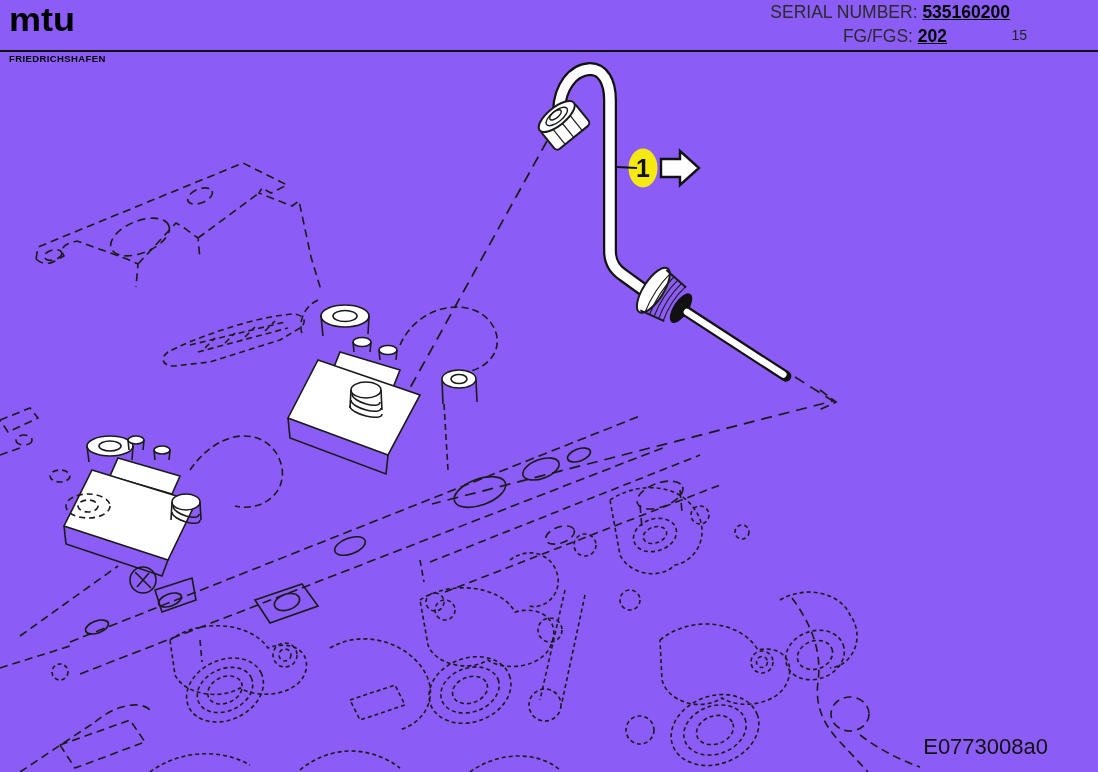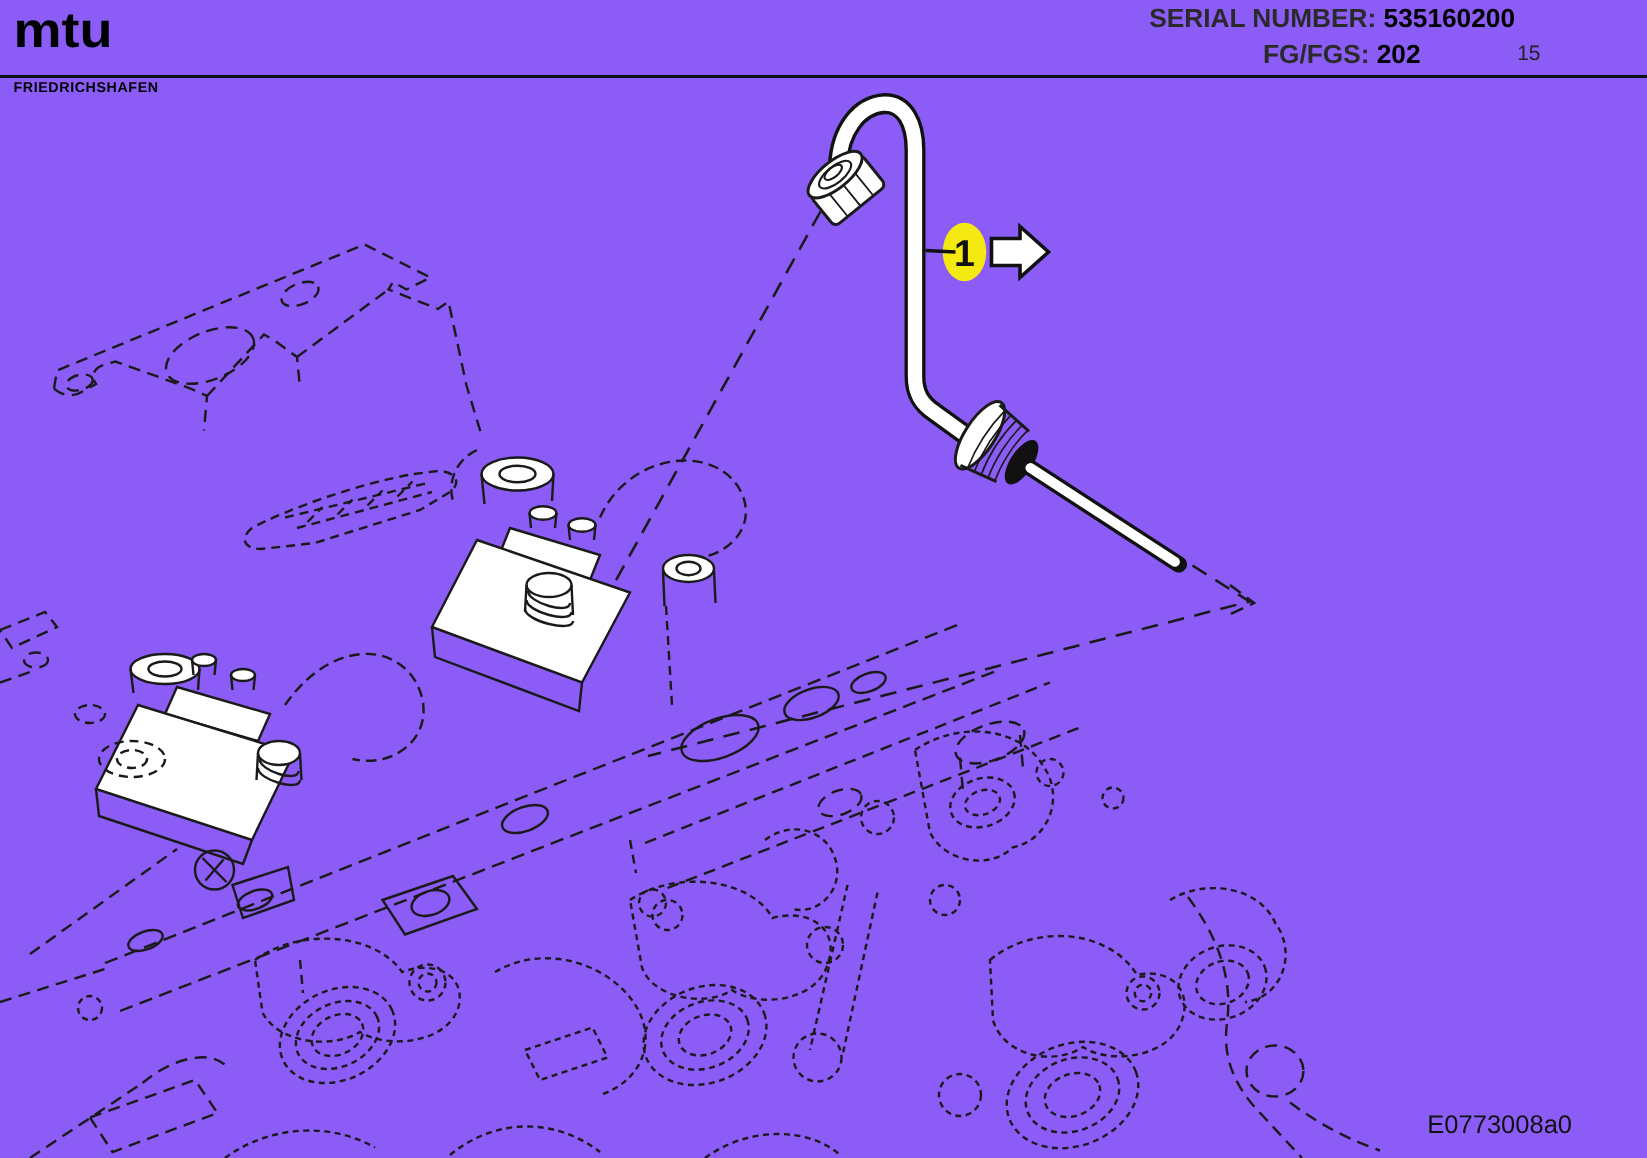--- a/index.html
+++ b/index.html
@@ -7,28 +7,28 @@
         font-family:"Liberation Sans",sans-serif;color:#1a1a1a;}
   
   #header{position:absolute;left:0;top:0;width:100%;height:52px;}
   .logo{position:absolute;left:9px;top:2px;line-height:1;}
   .logo-brand{font-size:36px;font-weight:900;letter-spacing:0px;color:#000;
               transform:scaleY(.92);display:block;}
   .logo-sub{display:block;font-size:9.5px;font-weight:700;letter-spacing:.4px;color:#000;margin-top:16px;}
   .hdr-line{position:absolute;font-size:17.5px;white-space:nowrap;}
   #serial-row{top:2px;right:88px;}
   #fg-row{top:26px;right:151px;text-align:right;}
-  .hdr-label{font-weight:700;color:#2a2a2a;}
-  .hdr-value{font-weight:700;color:#000;}
+  .hdr-label{font-weight:400;color:#2a2a2a;}
+  .hdr-value{font-weight:700;color:#000;text-decoration:underline;}
   #sheet-number{position:absolute;top:27px;right:71px;font-size:14px;font-weight:500;color:#222;}
   #header-divider{position:absolute;left:0;top:50px;width:100%;height:2px;background:#111;}
   
   #figure-area{position:absolute;left:0;top:52px;width:1098px;height:720px;}
   #diagram-svg{position:absolute;left:0;top:-52px;width:1098px;height:772px;}
-  #drawing-code{position:absolute;right:50px;bottom:12px;font-size:17px;color:#111;margin-top:21px;}
+  #drawing-code{position:absolute;right:50px;bottom:12px;font-size:22px;color:#111;margin-top:21px;}
   text.callout-num{font-family:"Liberation Sans",sans-serif;font-weight:700;font-size:25px;}
 </style>
 </head>
 <body>
 
 <div id="page">
 
   <div id="header">
     <div class="logo">
       <span class="logo-brand">mtu</span>

